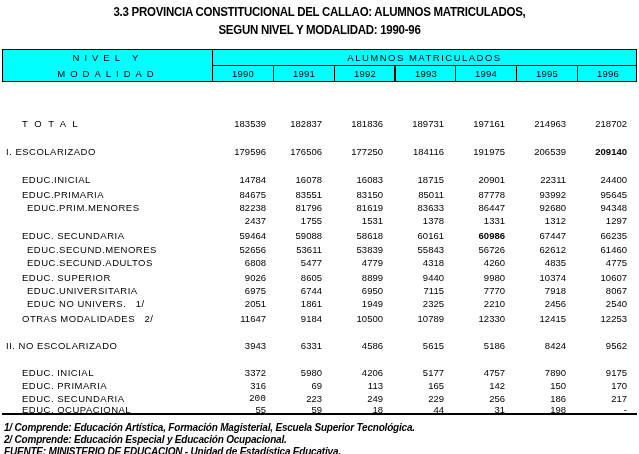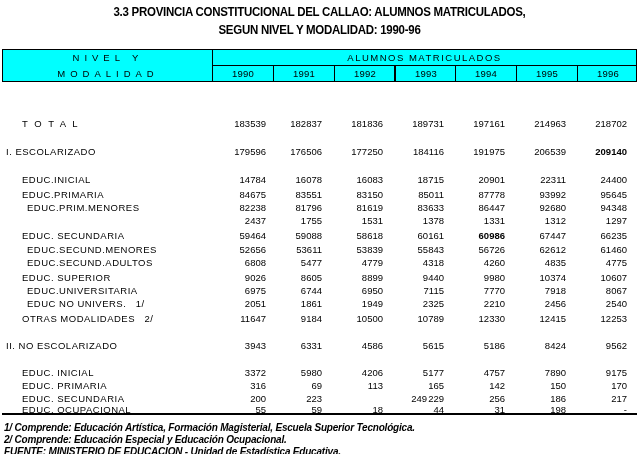--- a/index.html
+++ b/index.html
@@ -208,23 +208,23 @@
       <div class="num" style="left: 206px;">316</div>
       <div class="num" style="left: 262px;">69</div>
       <div class="num" style="left: 323px;">113</div>
       <div class="num" style="left: 384px;">165</div>
       <div class="num" style="left: 445px;">142</div>
       <div class="num" style="left: 506px;">150</div>
       <div class="num" style="left: 567px;">170</div>
     </div>
     <div class="row" style="top: 393px;">
       <div class="lbl" style="left: 22px;">EDUC. SECUNDARIA</div>
-      <div class="num" style="left: 206px;">200</div>
+      <div class="num" style="left: 206px; font-family: Liberation Mono, monospace;">200</div>
       <div class="num" style="left: 262px;">223</div>
-      <div class="num" style="left: 323px; margin-left: 44px;">249</div>
+      <div class="num" style="left: 323px;">249</div>
       <div class="num" style="left: 384px;">229</div>
       <div class="num" style="left: 445px;">256</div>
       <div class="num" style="left: 506px;">186</div>
       <div class="num" style="left: 567px;">217</div>
     </div>
     <div class="row" style="top: 404px;">
       <div class="lbl" style="left: 22px;">EDUC. OCUPACIONAL</div>
       <div class="num" style="left: 206px;">55</div>
       <div class="num" style="left: 262px;">59</div>
       <div class="num" style="left: 323px;">18</div>

